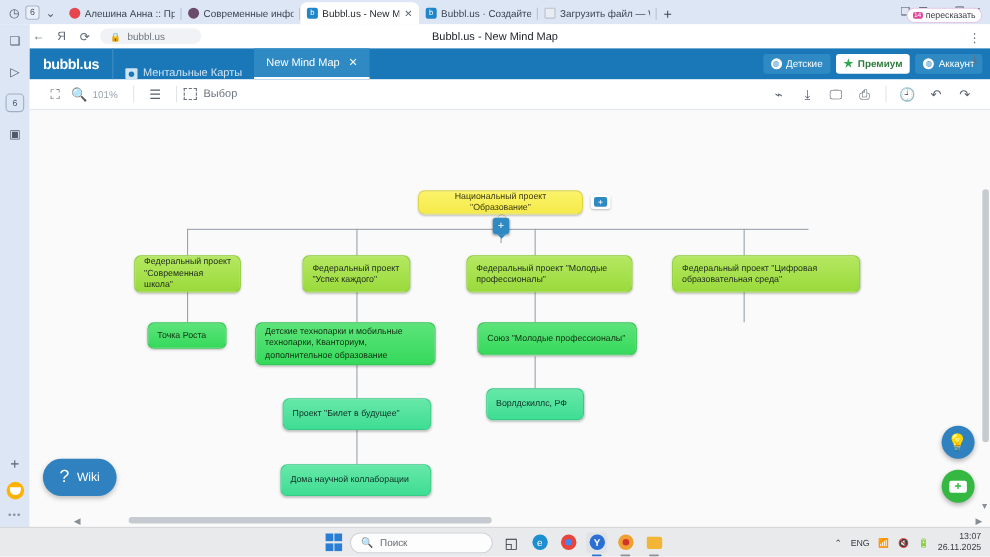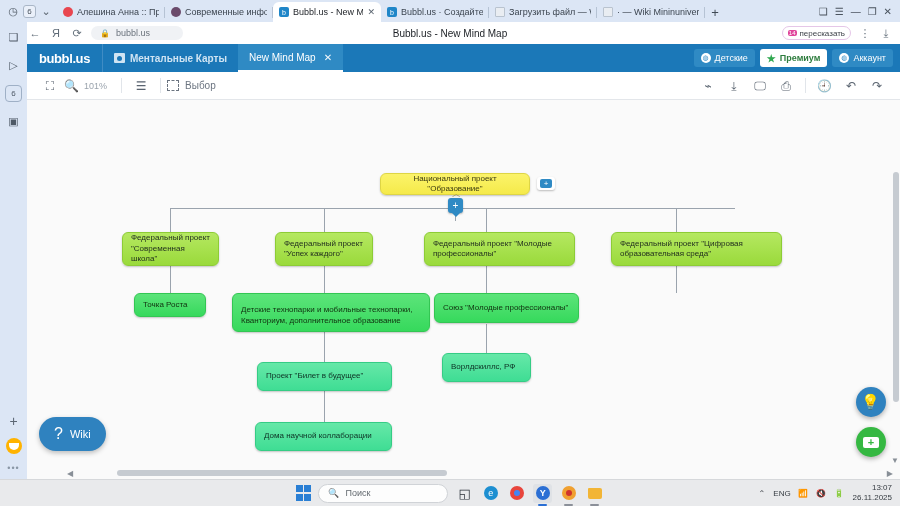--- a/index.html
+++ b/index.html
@@ -104,21 +104,21 @@
   .bheader {
     height: 28px; background: #1b78b8; display: flex; align-items: stretch;
     position: relative;
   }
   .blogo {
     display:flex; align-items:center; padding: 0 12px; color: #fff;
     font-weight: bold; font-size: 13px; letter-spacing: -0.4px;
     border-right: 1px solid #3f8cc4;
   }
   .bnav {
-    display:flex; align-items:center; gap: 5px; padding: 0 11px; color: #cfe4f3; font-size: 10px; font-weight: bold;
+    display:flex; align-items:flex-end; gap: 5px; padding: 0 11px; color: #cfe4f3; font-size: 10px;
   }
   .bnav-ico { width: 11px; height: 10px; background:#cfe4f3; border-radius: 1px;
     display:flex; align-items:center; justify-content:center; }
   .bnav-ico i { width: 5px; height: 5px; background:#1b78b8; border-radius:50%; display:block;}
   .btab {
     display:flex; align-items:center; gap: 8px; padding: 0 11px; font-size: 10px;
     background: #2f8ac4; color: #fff; border-bottom: 2px solid #fff;
   }
   .btab .x { font-size: 10px; opacity: .95; }
   .bright { margin-left: auto; display: flex; align-items: center; gap: 5px; padding: 0 7px; }
@@ -273,24 +273,20 @@
         <span class="tabx">✕</span>
       </div>
       <div class="tab">
         <span class="fav f-bubbl">b</span>
         <span class="tlabel">Bubbl.us · Создайте стр</span>
       </div>
       <div class="tab">
         <span class="fav f-doc"></span>
         <span class="tlabel">Загрузить файл — Wiki</span>
       </div>
-      <div class="tab">
-        <span class="fav f-doc"></span>
-        <span class="tlabel">· — Wiki Mininuniver</span>
-      </div>
       <div class="newtab">+</div>
     </div>
     <div class="win-ctrls">
       <span>❑</span>
       <span>☰</span>
       <span>―</span>
       <span>❐</span>
       <span>✕</span>
     </div>
   </div>
@@ -298,21 +294,21 @@
   <div class="addrbar">
     <span class="ab-ico">❐</span>
     <span class="ab-ico">←</span>
     <span class="ab-ico">Я</span>
     <span class="ab-ico">⟳</span>
     <div class="urlbox">
       <span class="ab-ico" style="font-size:8px">🔒</span>
       <span class="urltext">bubbl.us</span>
     </div>
     <div class="pagetitle-center">Bubbl.us - New Mind Map</div>
-    <div style="margin-left:auto; display:flex; align-items:flex-end; gap:7px; z-index:2;">
+    <div style="margin-left:auto; display:flex; align-items:flex-end; gap:7px; z-index:2;flex-direction:column;">
       <div class="retell">
         <span class="retell-badge">14</span>
         <span>пересказать</span>
       </div>
       <span class="ab-ico">⋮</span>
       <span class="ab-ico">⤓</span>
     </div>
   </div>
 
   <div class="lsidebar">
@@ -420,21 +416,21 @@
       <div class="node lime" style="left:397px; top:132px; width:151px; height:34px;">
         <span>Федеральный проект "Молодые профессионалы"</span>
       </div>
       <div class="node lime" style="left:584px; top:132px; width:171px; height:34px;">
         <span>Федеральный проект "Цифровая образовательная среда"</span>
       </div>
 
       <div class="node green" style="left:107px; top:193px; width:72px; height:24px;">
         <span>Точка Роста</span>
       </div>
-      <div class="node green" style="left:205px; top:193px; width:198px; height:39px;align-items:flex-end;">
+      <div class="node green" style="left:205px; top:193px; width:164px; height:39px;">
         <span>Детские технопарки и мобильные технопарки, Кванториум, дополнительное образование</span>
       </div>
       <div class="node green" style="left:407px; top:193px; width:145px; height:30px;">
         <span>Союз "Молодые профессионалы"</span>
       </div>
 
       <div class="node mint" style="left:230px; top:262px; width:135px; height:29px;">
         <span>Проект "Билет в будущее"</span>
       </div>
       <div class="node mint" style="left:228px; top:322px; width:137px; height:29px;">

